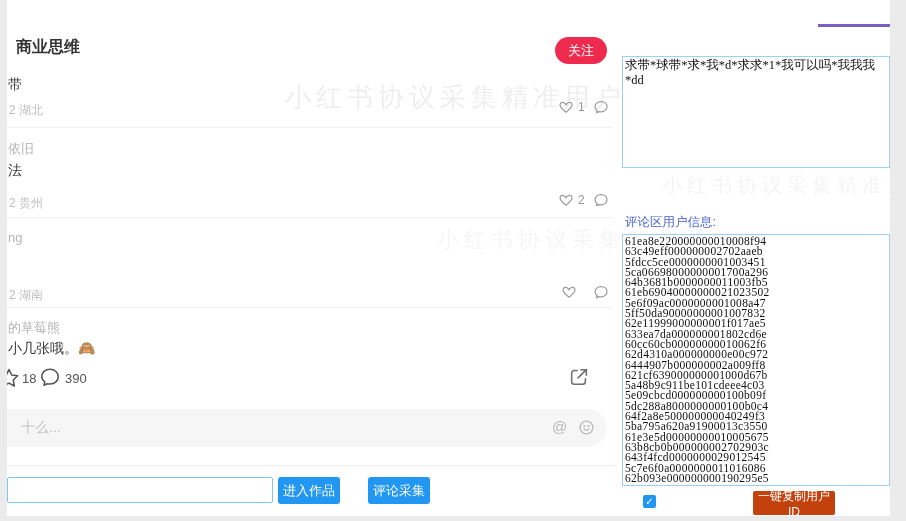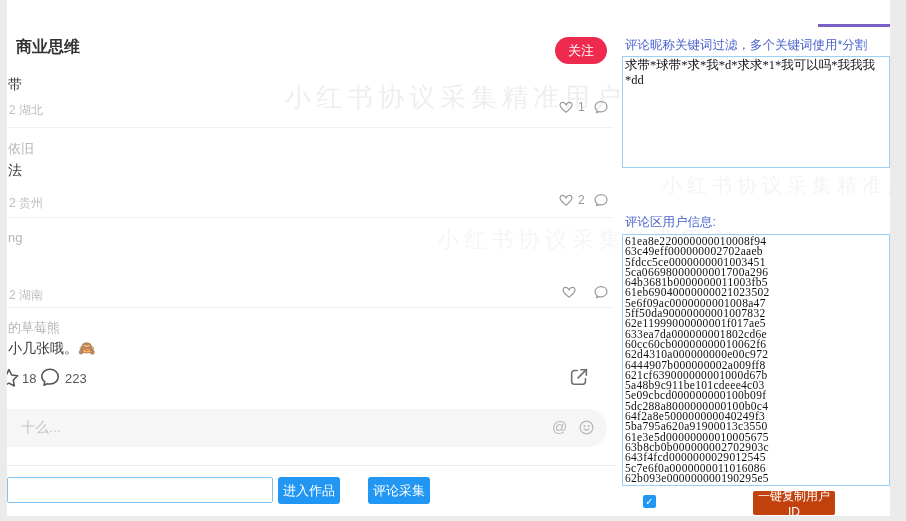--- a/index.html
+++ b/index.html
@@ -116,21 +116,21 @@
       <svg width="22" height="22" viewBox="0 0 24 24" fill="none" stroke="#555" stroke-width="1.7" stroke-linejoin="round">
           <path d="M12 2.8l2.9 5.9 6.5.9-4.7 4.6 1.1 6.5L12 17.6l-5.8 3.1 1.1-6.5L2.6 9.6l6.5-.9z"></path>
         </svg>
     </span>
     <span class="ab-count" style="left:15px; top:371px;">18</span>
     <span class="icon" style="left:32px; top:366px;">
       <svg width="22" height="22" viewBox="0 0 24 24" fill="none" stroke="#555" stroke-width="1.7" stroke-linejoin="round">
           <path d="M12 3.5C6.8 3.5 3 7 3 11.2c0 2.4 1.3 4.6 3.3 6L5.4 21l3.8-1.7c.9.2 1.8.3 2.8.3 5.2 0 9-3.5 9-7.9S17.2 3.5 12 3.5z"></path>
         </svg>
     </span>
-    <span class="ab-count" style="left:58px; top:371px;">223</span>
+    <span class="ab-count" style="left:58px; top:371px;">390</span>
     <span class="icon" style="left:561px; top:366px;">
       <svg width="22" height="22" viewBox="0 0 24 24" fill="none" stroke="#6e6e6e" stroke-width="1.7" stroke-linecap="round" stroke-linejoin="round">
           <path d="M10 5H7a3 3 0 0 0-3 3v9a3 3 0 0 0 3 3h9a3 3 0 0 0 3-3v-3"></path>
           <path d="M14 4h6v6"></path>
           <path d="M20 4l-9 9"></path>
         </svg>
     </span>
 
     <div class="comment-pill">
       <span class="pill-placeholder">十么...</span>
@@ -143,21 +143,20 @@
             <path d="M8.5 14c1 1.2 2.2 1.8 3.5 1.8s2.5-.6 3.5-1.8"></path>
           </svg>
       </span>
     </div>
 
     <div class="bottom-divider"></div>
     <input class="url-input" type="text" value="" style="">
     <button class="blue-btn" style="left:271px; top:477px; width:62px;">进入作品</button>
     <button class="blue-btn" style="left:361px; top:477px; width:62px;">评论采集</button>
 
-    <div class="rp-label" style="left:618px; top:37px;">评论昵称关键词过滤，多个关键词使用*分割</div>
     <textarea class="rp-textarea ta-filter" style="">求带*球带*求*我*d*求求*1*我可以吗*我我我*dd</textarea>
 
     <div class="rp-label" style="left:618px; top:214px;">评论区用户信息:</div>
     <textarea class="rp-textarea ta-ids" style="">61ea8e220000000010008f94
 63c49eff000000002702aaeb
 5fdcc5ce0000000001003451
 5ca06698000000001700a296
 64b3681b0000000011003fb5
 61eb69040000000021023502
 5e6f09ac0000000001008a47

